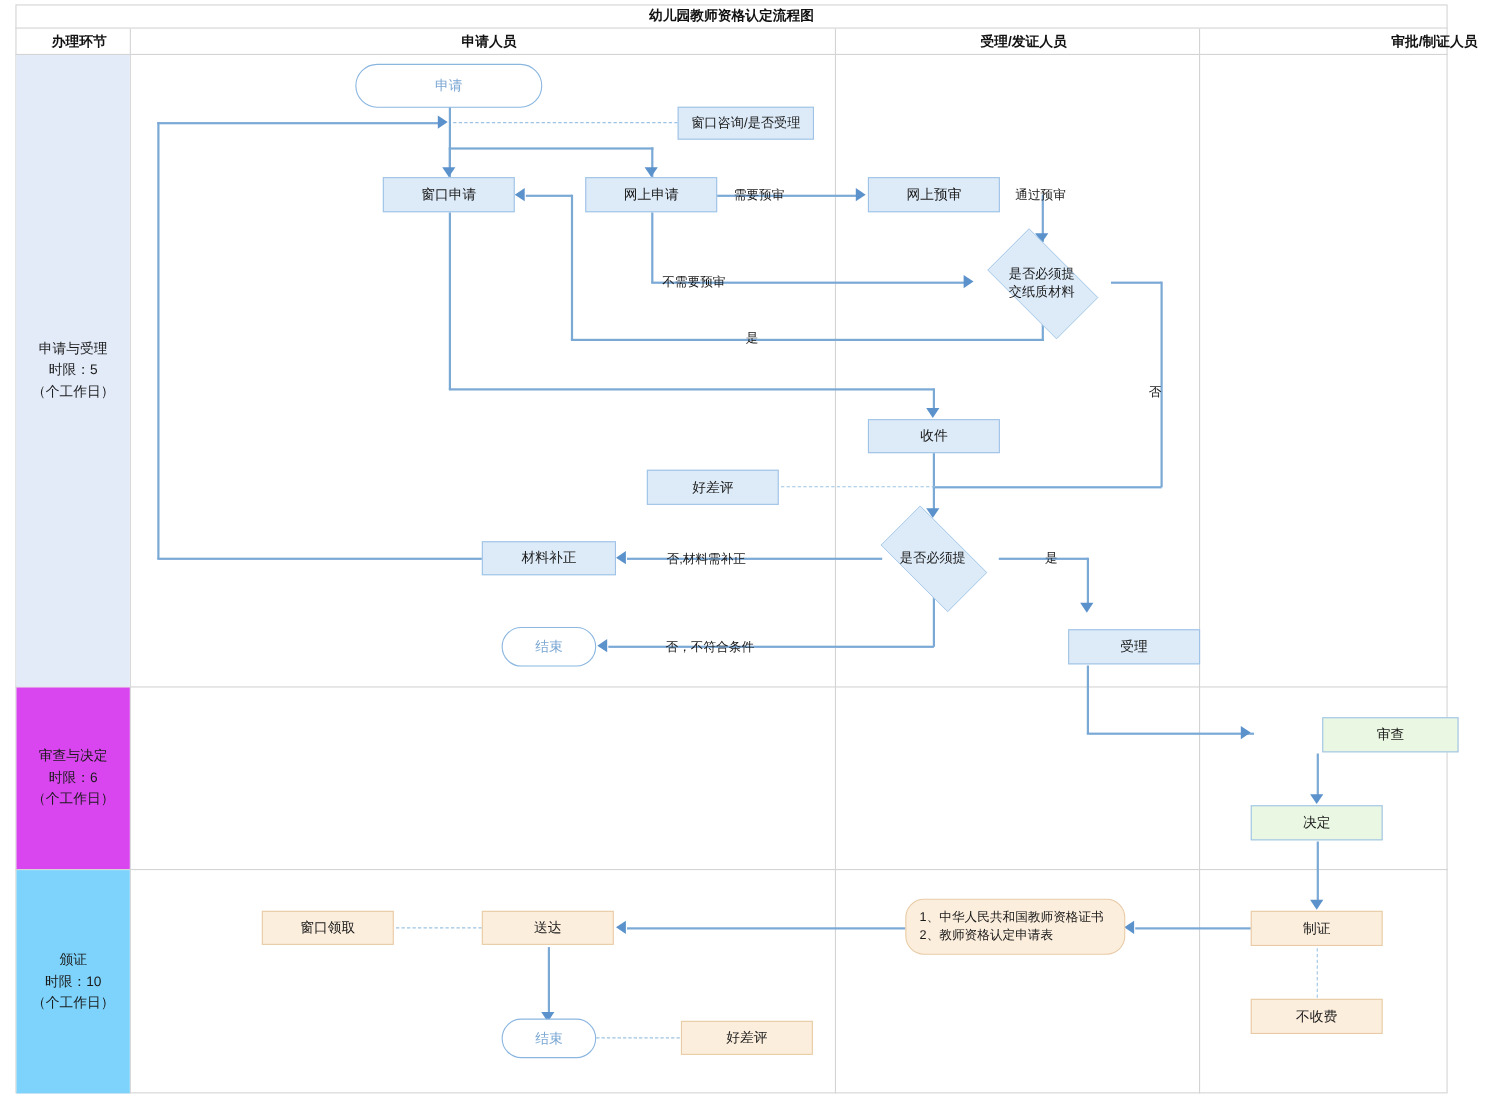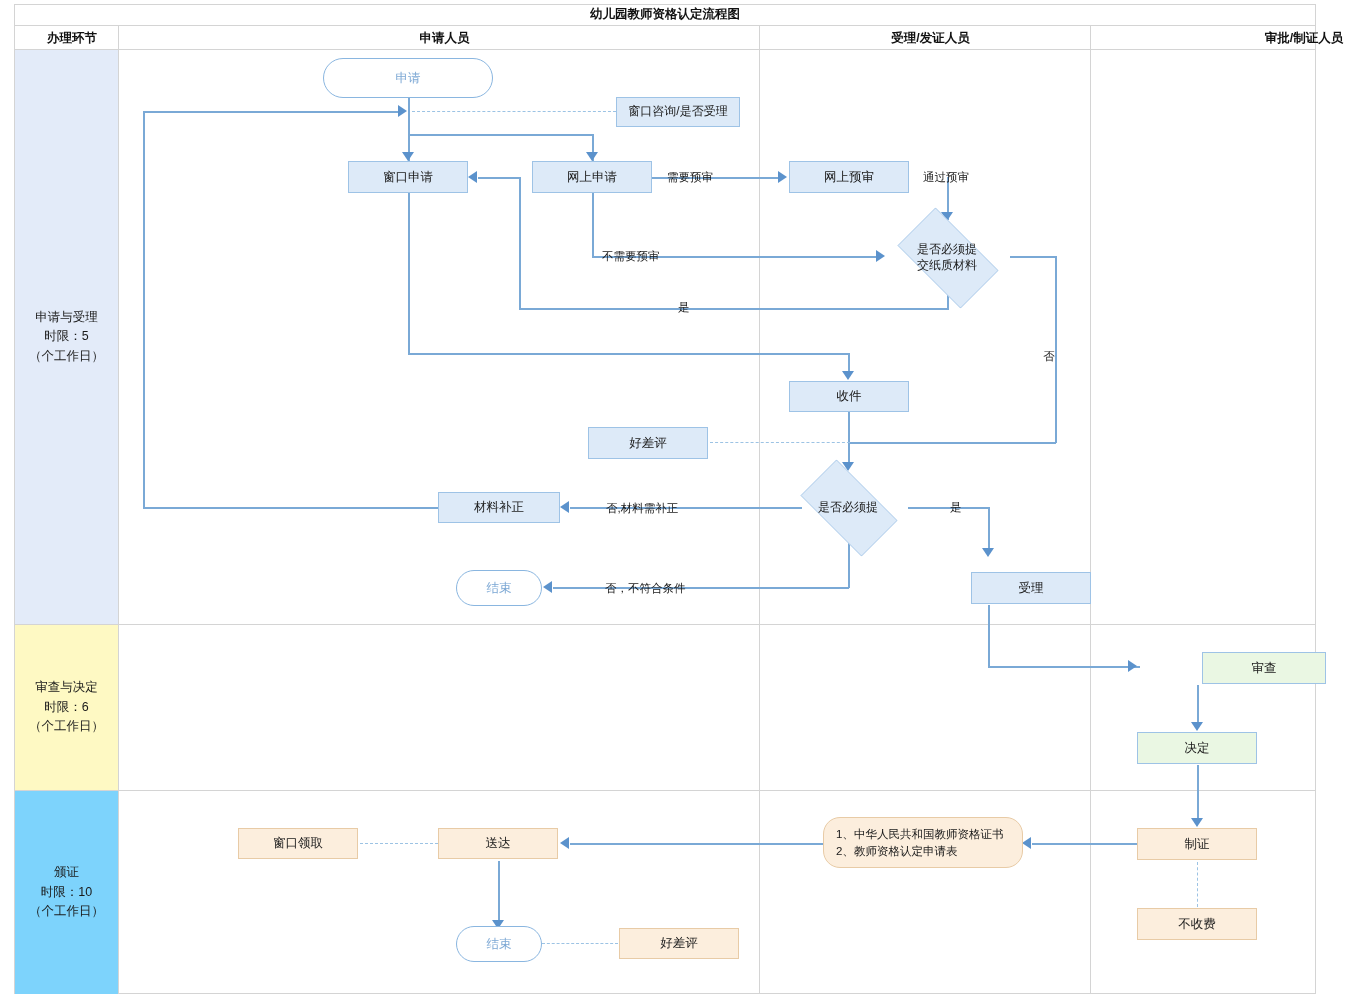--- a/index.html
+++ b/index.html
@@ -50,21 +50,21 @@
 
   
   .phase{
     position:absolute;left:15px;width:103px;
     box-sizing:border-box;
     display:flex;align-items:center;justify-content:center;
     text-align:center;
     font-size:12.5px;color:#1a1a1a;line-height:1.55;
   }
   .phase.blue{background:#e3ebf9;}
-  .phase.green{background:#fef9c3;}
+  .phase.green{background:#d946ef;}
   .phase.orange{background:#7dd3fc;}
 
   
   .node{
     position:absolute;
     box-sizing:border-box;
     display:flex;align-items:center;justify-content:center;
     text-align:center;
     font-size:12.5px;
     color:#1a1a1a;

